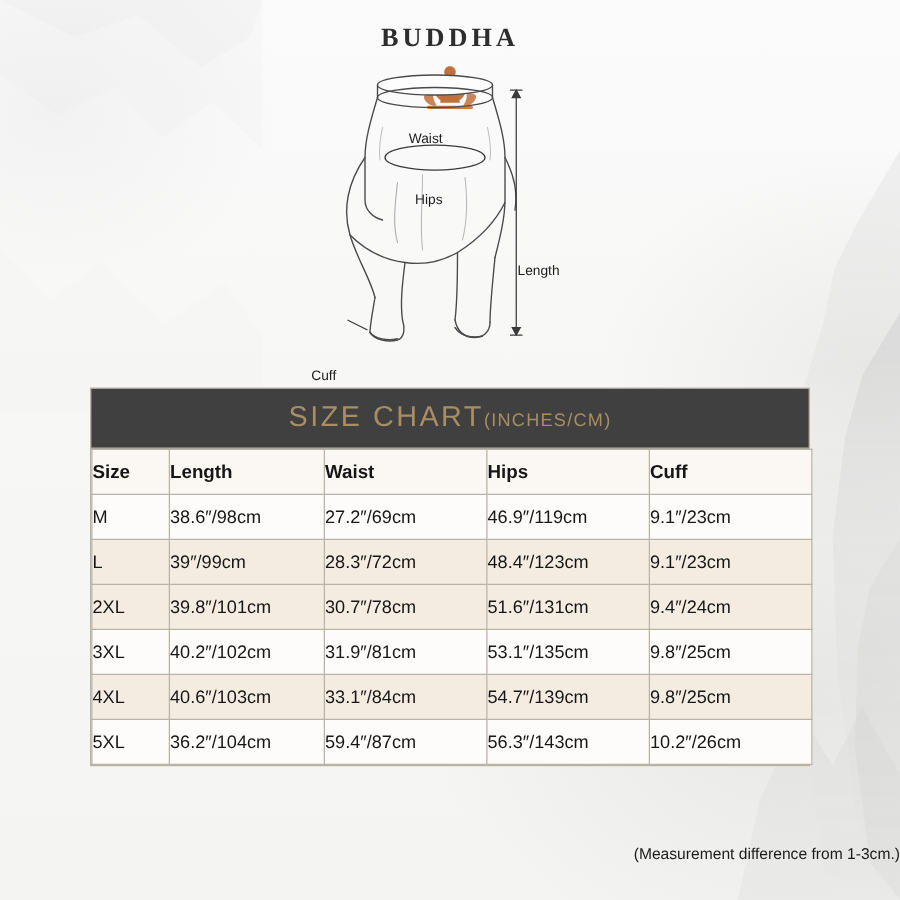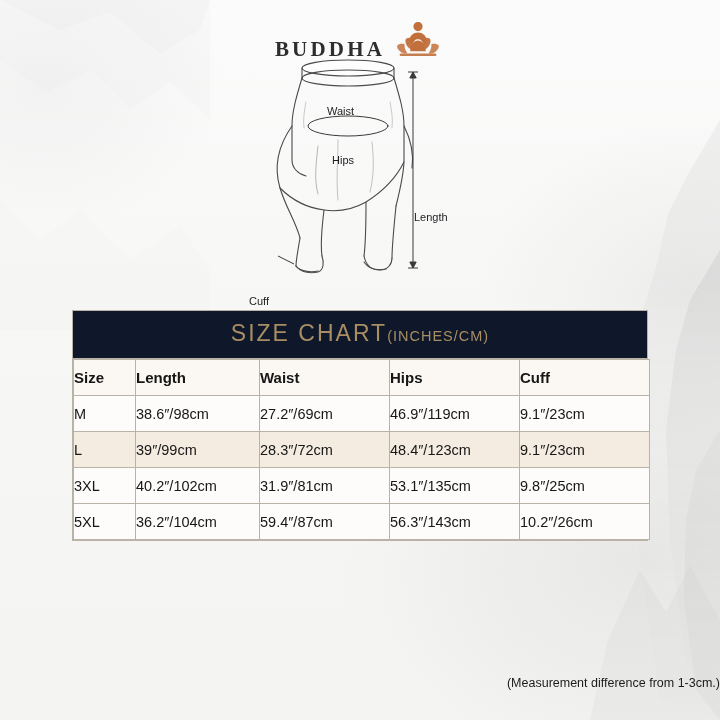--- a/index.html
+++ b/index.html
@@ -37,23 +37,24 @@
     opacity: 0.40;
   }
 
   
   .brand {
     position: absolute;
     top: 18px;
     left: 0;
     width: 720px;
     display: flex;
-    align-items: flex-end;
+    align-items: center;
     justify-content: center;
     gap: 6px;
+    flex-direction: column;
   }
   .brand-text {
     font-family: "Liberation Serif", serif;
     font-size: 21px;
     letter-spacing: 3.2px;
     color: #2d2d2d;
     font-weight: 700;
   }
   .lotus {
     width: 54px;
@@ -86,21 +87,21 @@
   .chart {
     position: absolute;
     left: 72px;
     top: 310px;
     width: 576px;
     border: 1px solid #b9b2a6;
     box-sizing: border-box;
     background: #fdfcfa;
   }
   .chart-title {
-    background: #0f172a;
+    background: #404040;
     text-align: center;
     padding: 9px 0 11px 0;
     border-bottom: 1px solid #b9b2a6;
   }
   .chart-title .t-main {
     font-family: "Liberation Sans", sans-serif;
     font-size: 23px;
     letter-spacing: 2px;
     color: #a98e63;
     font-weight: 400;
@@ -282,27 +283,41 @@
           <td>46.9″/119cm</td>
           <td>9.1″/23cm</td>
         </tr>
         <tr class="row-alt">
           <td class="size-cell">L</td>
           <td>39″/99cm</td>
           <td>28.3″/72cm</td>
           <td>48.4″/123cm</td>
           <td>9.1″/23cm</td>
         </tr>
+        <tr class="row-alt">
+          <td class="size-cell">2XL</td>
+          <td>39.8″/101cm</td>
+          <td>30.7″/78cm</td>
+          <td>51.6″/131cm</td>
+          <td>9.4″/24cm</td>
+        </tr>
         <tr class="row-plain">
           <td class="size-cell">3XL</td>
           <td>40.2″/102cm</td>
           <td>31.9″/81cm</td>
           <td>53.1″/135cm</td>
           <td>9.8″/25cm</td>
         </tr>
+        <tr class="row-alt">
+          <td class="size-cell">4XL</td>
+          <td>40.6″/103cm</td>
+          <td>33.1″/84cm</td>
+          <td>54.7″/139cm</td>
+          <td>9.8″/25cm</td>
+        </tr>
         <tr class="row-plain">
           <td class="size-cell">5XL</td>
           <td>36.2″/104cm</td>
           <td>59.4″/87cm</td>
           <td>56.3″/143cm</td>
           <td>10.2″/26cm</td>
         </tr>
       </tbody>
     </table>
   </div>

